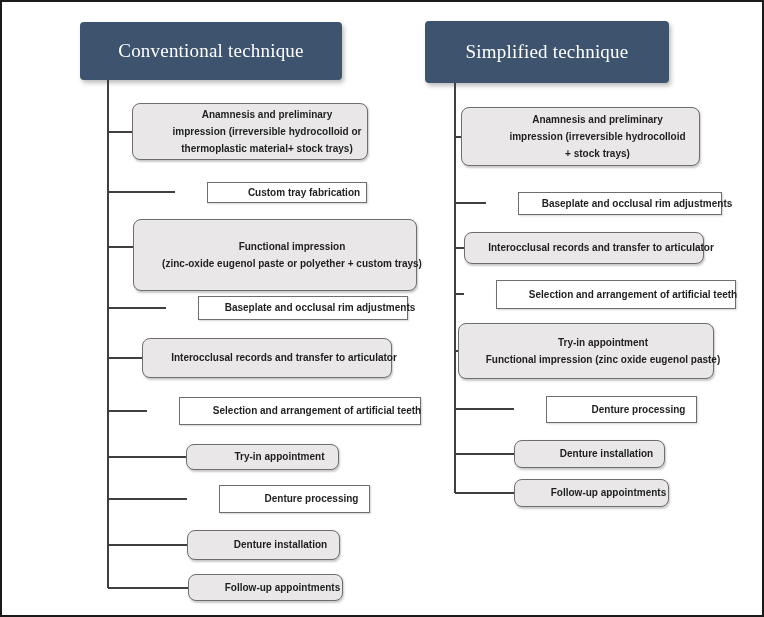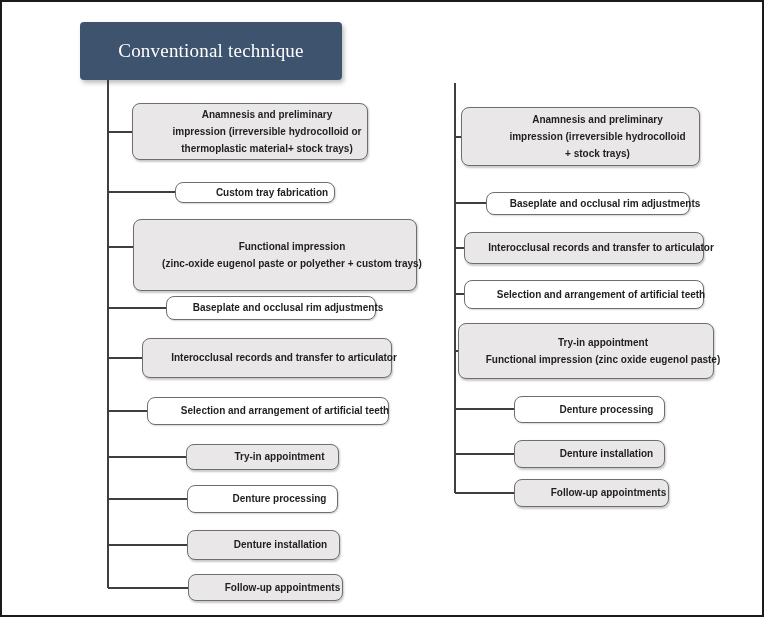--- a/index.html
+++ b/index.html
@@ -83,22 +83,23 @@
   }
   .gray {
     background: var(--box-gray-bg, #e9e7e8);
     border: 1.5px solid var(--box-border, #6e6e6e);
     border-radius: 8px;
     box-shadow: 1px 1.5px 2px rgba(100,100,100,0.35);
   }
   .white {
     background: var(--box-white-bg, #ffffff);
     border: 1px solid var(--box-border, #6e6e6e);
-    border-radius: 8px;
+    border-radius: 0;
     box-shadow: 1px 1px 1.5px rgba(120,120,120,0.3);
+    margin-left: 32px;
   }
 
   .bL1  { left:130px; top:101px; width:236px; height:57px; }
   .bL2  { left:173px; top:180px; width:160px; height:21px; }
   .bL3  { left:131px; top:217px; width:284px; height:72px; }
   .bL4  { left:164px; top:294px; width:210px; height:24px; }
   .bL5  { left:140px; top:336px; width:250px; height:40px; }
   .bL6  { left:145px; top:395px; width:242px; height:28px; }
   .bL7  { left:184px; top:442px; width:153px; height:26px; }
   .bL8  { left:185px; top:483px; width:151px; height:28px; }
@@ -113,20 +114,21 @@
   .bR6 { left:512px; top:394px; width:151px; height:27px; }
   .bR7 { left:512px; top:438px; width:151px; height:28px; }
   .bR8 { left:512px; top:477px; width:155px; height:28px; }
 </style>
 </head>
 <body>
 
 <div class="canvas">
 
   <div class="header hL">Conventional technique</div>
+  <div class="header hR">Simplified technique</div>
 
   <div class="trunk tL"></div>
   <div class="trunk tR"></div>
 
   <div class="hline cL1"></div>
   <div class="hline cL2"></div>
   <div class="hline cL3"></div>
   <div class="hline cL4"></div>
   <div class="hline cL5"></div>
   <div class="hline cL6"></div>

